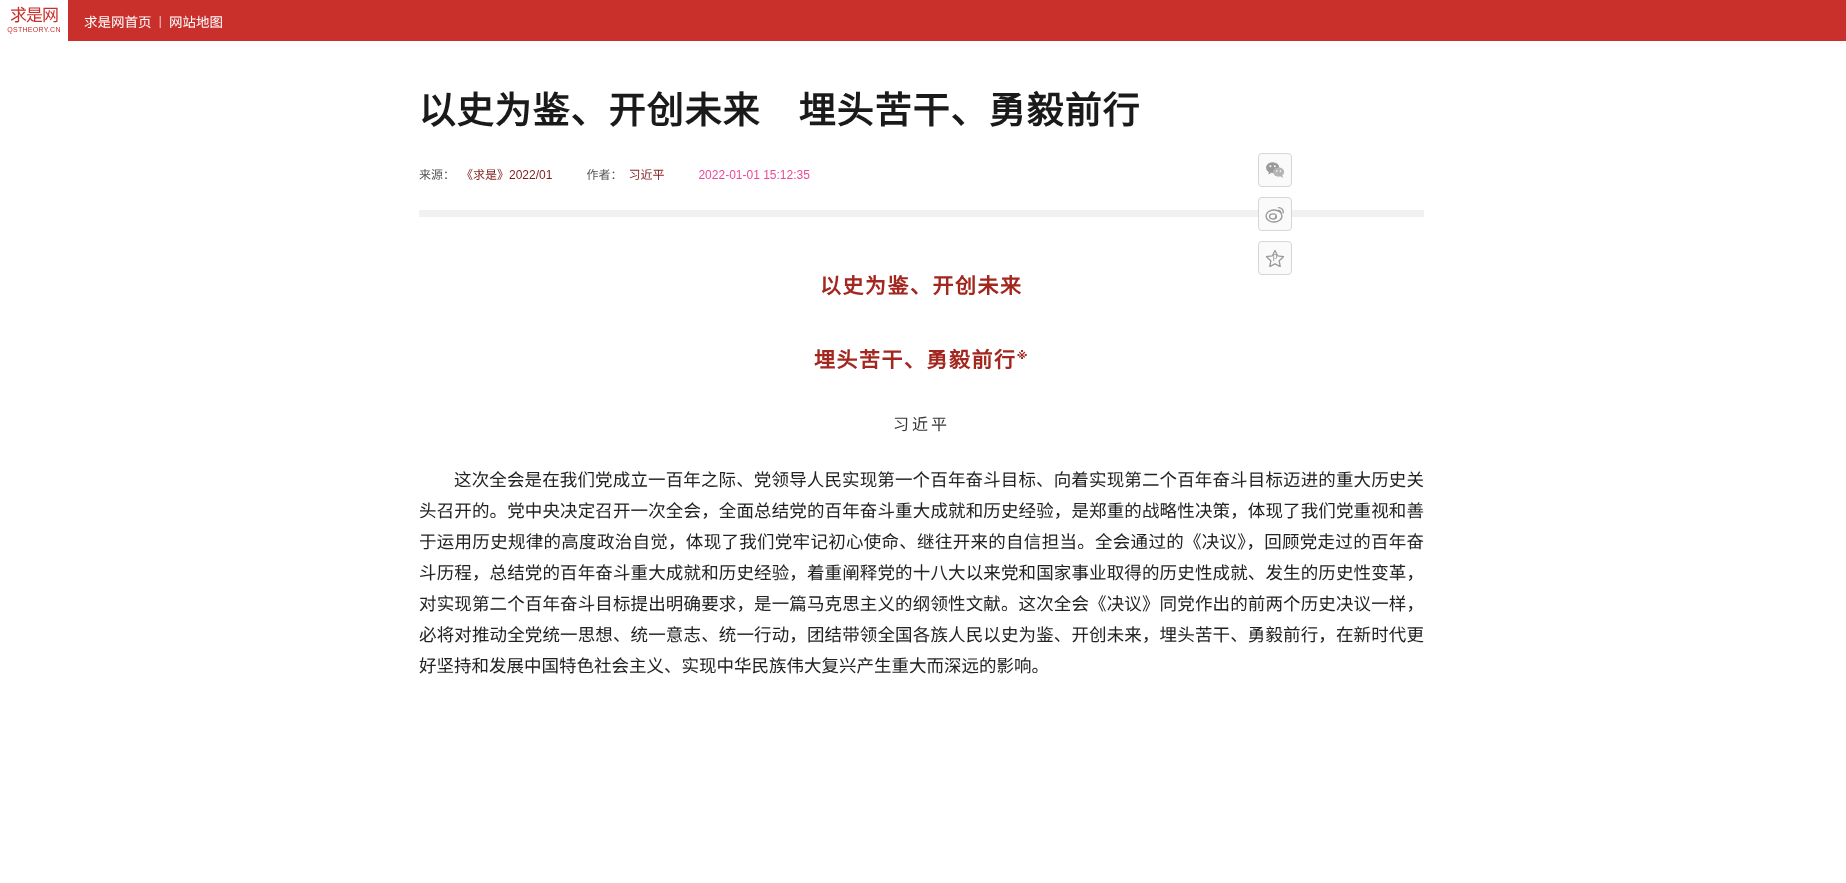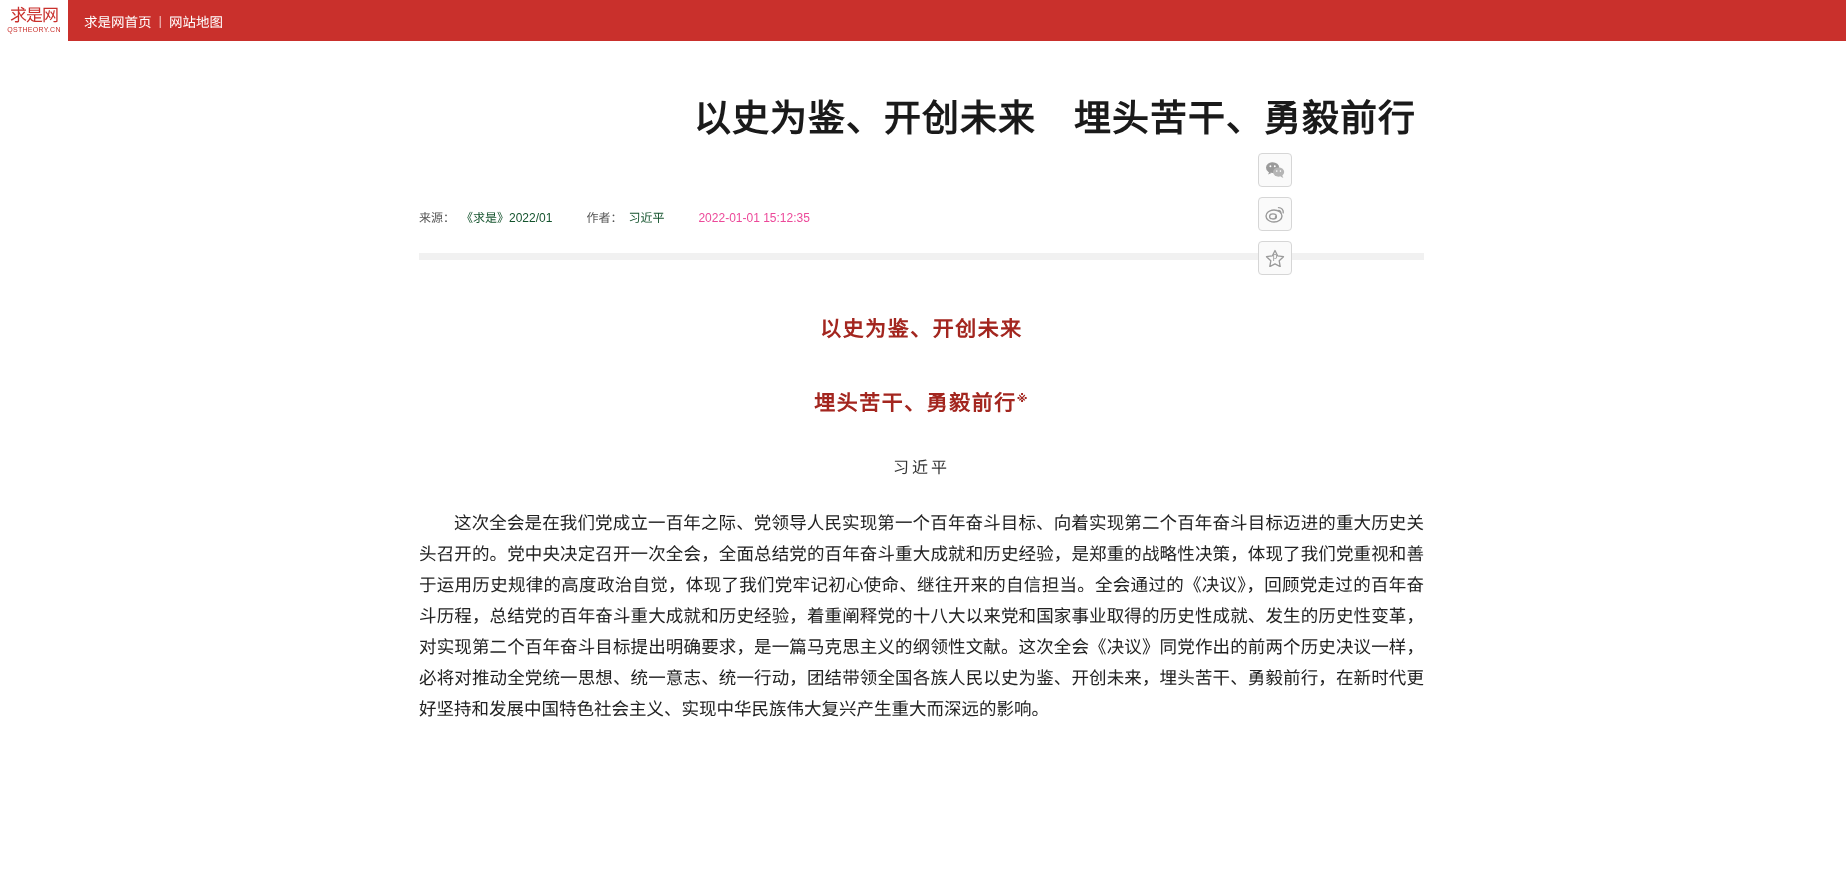--- a/index.html
+++ b/index.html
@@ -73,36 +73,36 @@
     left: 419px;
     top: 44px;
     width: 1005px;
   }
 
   .headline {
     font-family: "DejaVu Sans", "Liberation Sans", sans-serif;
     font-size: 37px;
     font-weight: bold;
     color: #1a1a1a;
-    text-align: right;
+    text-align: left;
     letter-spacing: 1px;
     line-height: 52px;
-    margin: 8px;
+    margin: 0;
   }
 
   .meta {
     margin-top: 28px;
     font-size: 12px;
     color: #5a5a5a;
     display: flex;
     align-items: flex-end;
     gap: 6px;
   }
   .meta .label { color: #555; }
-  .meta .value { color: #14532d; margin-top: 35px; }
+  .meta .value { color: #7f1d1d; }
   .meta .gap { display: inline-block; width: 22px; }
   .meta .time { color: #ec4899; }
 
   .divider {
     margin-top: 28px;
     height: 7px;
     background: #f1f1f1;
     width: 1005px;
   }
 

